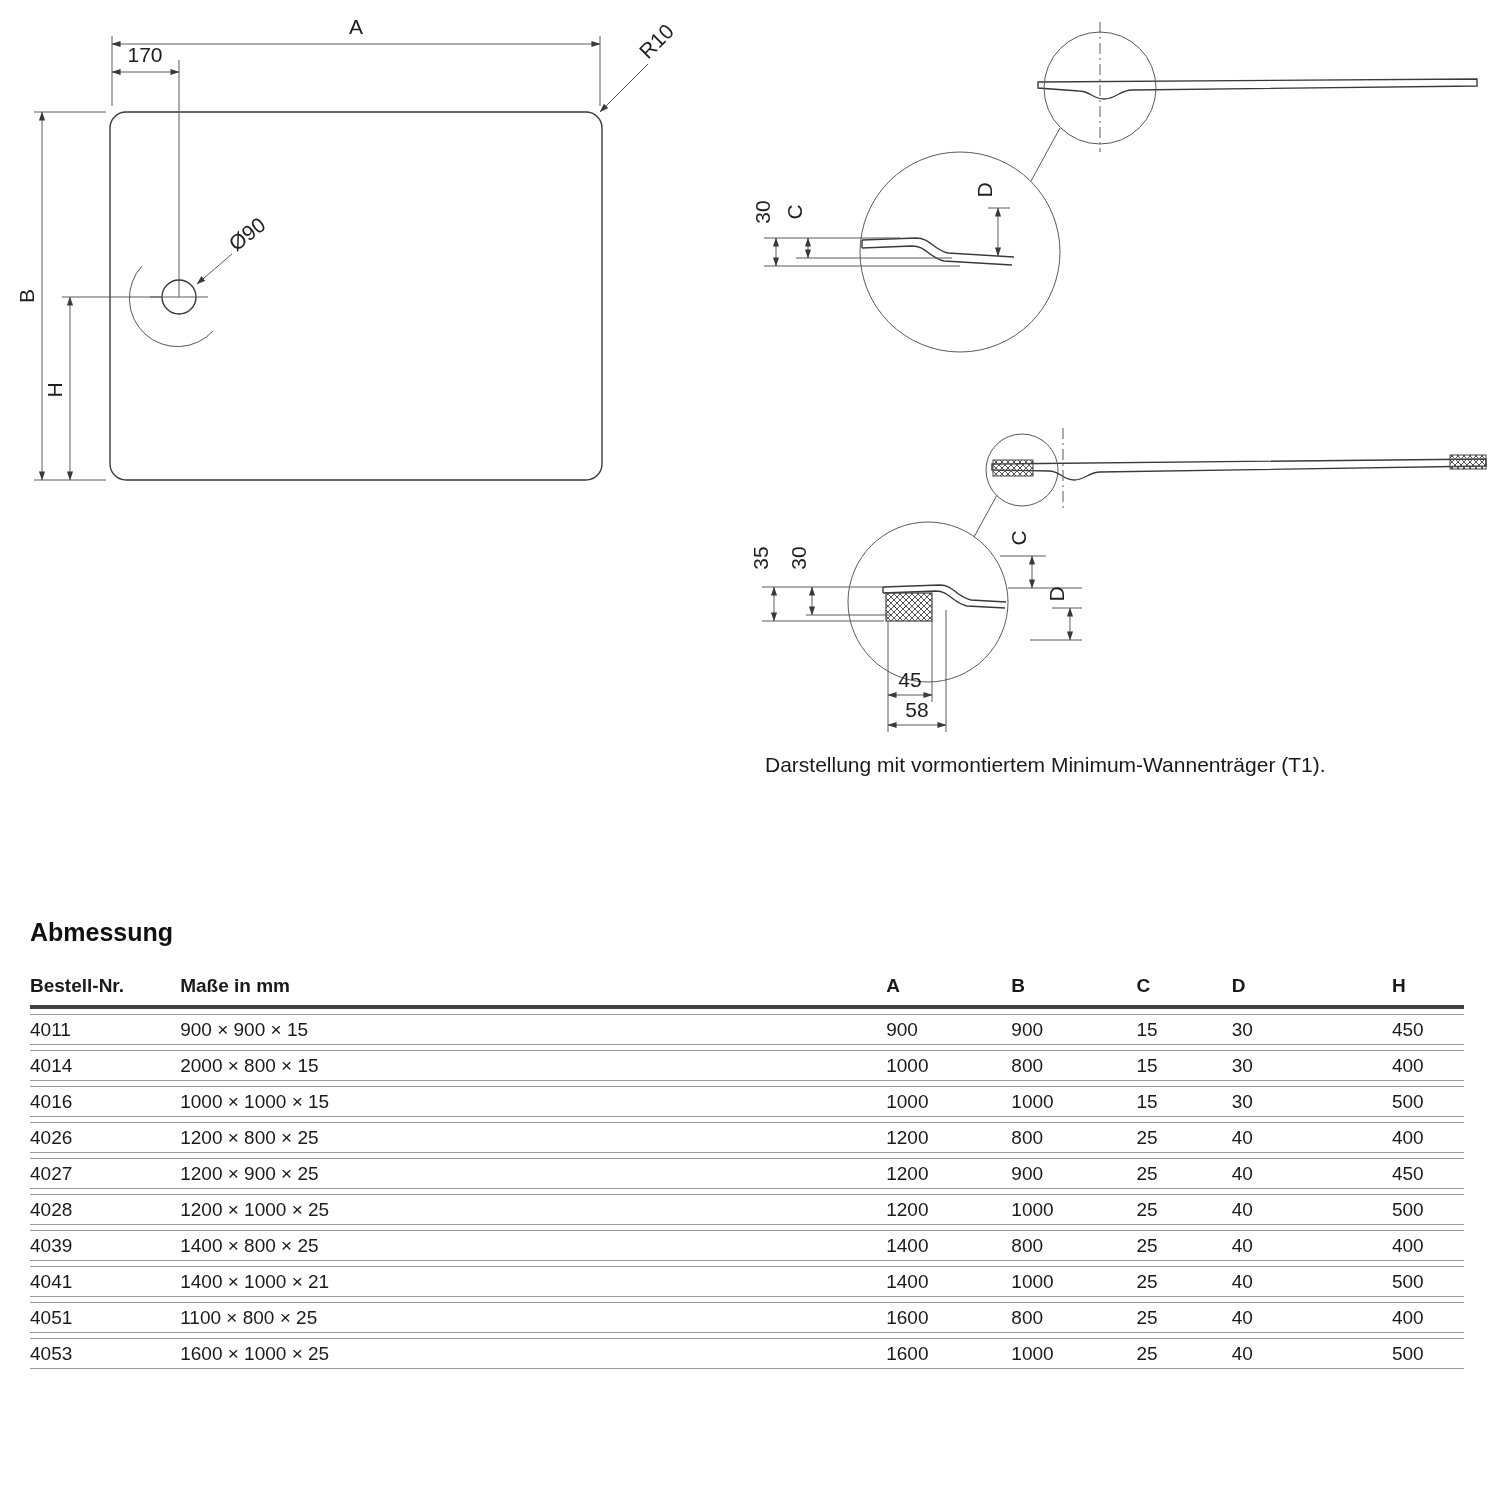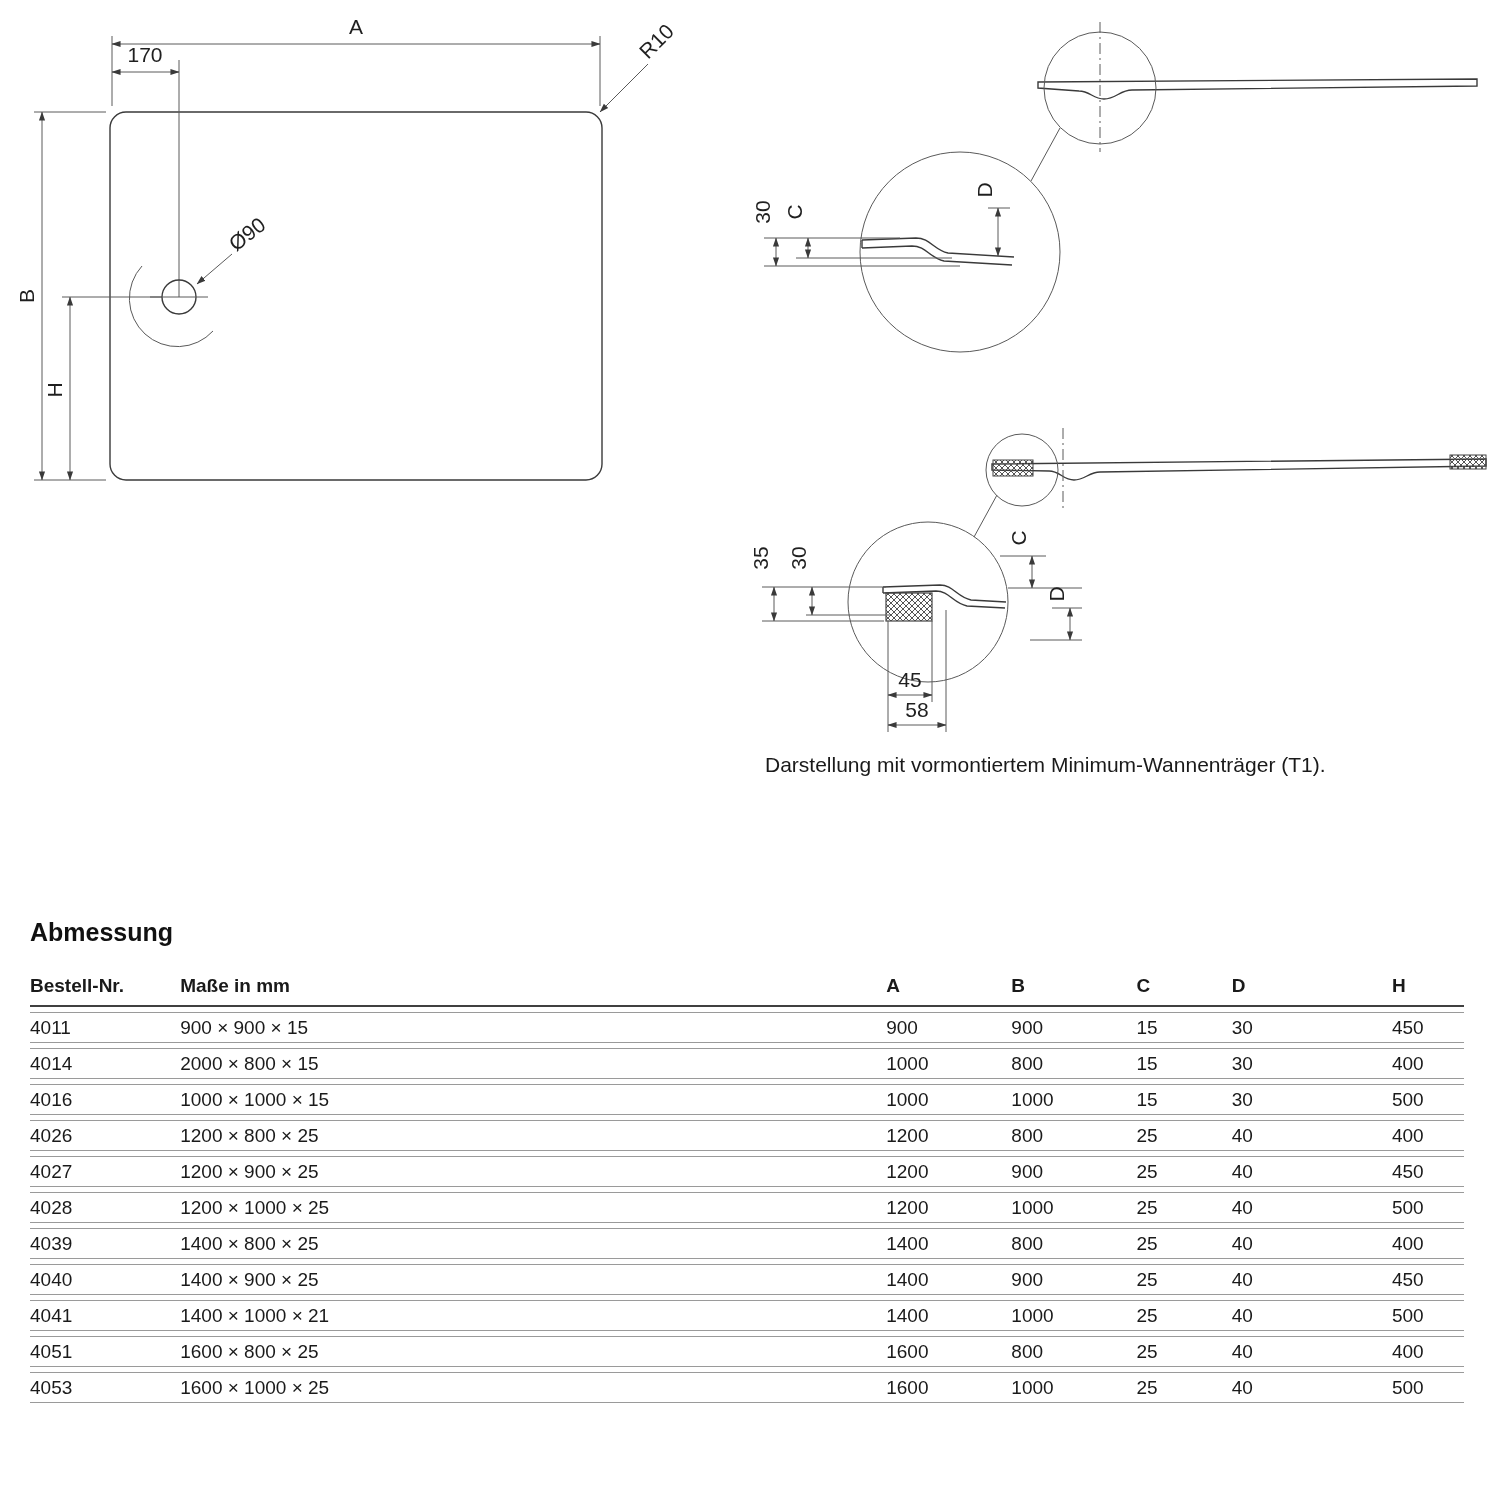--- a/index.html
+++ b/index.html
@@ -35,21 +35,21 @@
     border-collapse:separate;
     border-spacing:0 5px;
     table-layout:fixed;
     font-size:19px;
     line-height:1;
   }
   table.dims th {
     text-align:left;
     font-weight:bold;
     padding:6px 8px 10px 0;
-    border-bottom:2px solid #404040;
+    border-bottom:4px solid #404040;
     margin-left:36px;
   }
   table.dims td {
     text-align:left;
     padding:5px 8px 5px 0;
     border-top:1px solid #9a9a9a;
     border-bottom:1px solid #9a9a9a;
     white-space:nowrap;
     overflow:hidden;
   }
@@ -287,40 +287,31 @@
         <tr>
           <td>4039</td>
           <td>1400 × 800 × 25</td>
           <td>1400</td>
           <td>800</td>
           <td>25</td>
           <td>40</td>
           <td>400</td>
         </tr>
         <tr>
-          <td>4040</td>
-          <td>1400 × 900 × 25</td>
-          <td>1400</td>
-          <td>900</td>
-          <td>25</td>
-          <td>40</td>
-          <td>450</td>
-        </tr>
-        <tr>
           <td>4041</td>
           <td>1400 × 1000 × 21</td>
           <td>1400</td>
           <td>1000</td>
           <td>25</td>
           <td>40</td>
           <td>500</td>
         </tr>
         <tr>
           <td>4051</td>
-          <td>1600 × 800 × 25</td>
+          <td>1100 × 800 × 25</td>
           <td>1600</td>
           <td>800</td>
           <td>25</td>
           <td>40</td>
           <td>400</td>
         </tr>
         <tr>
           <td>4053</td>
           <td>1600 × 1000 × 25</td>
           <td>1600</td>

